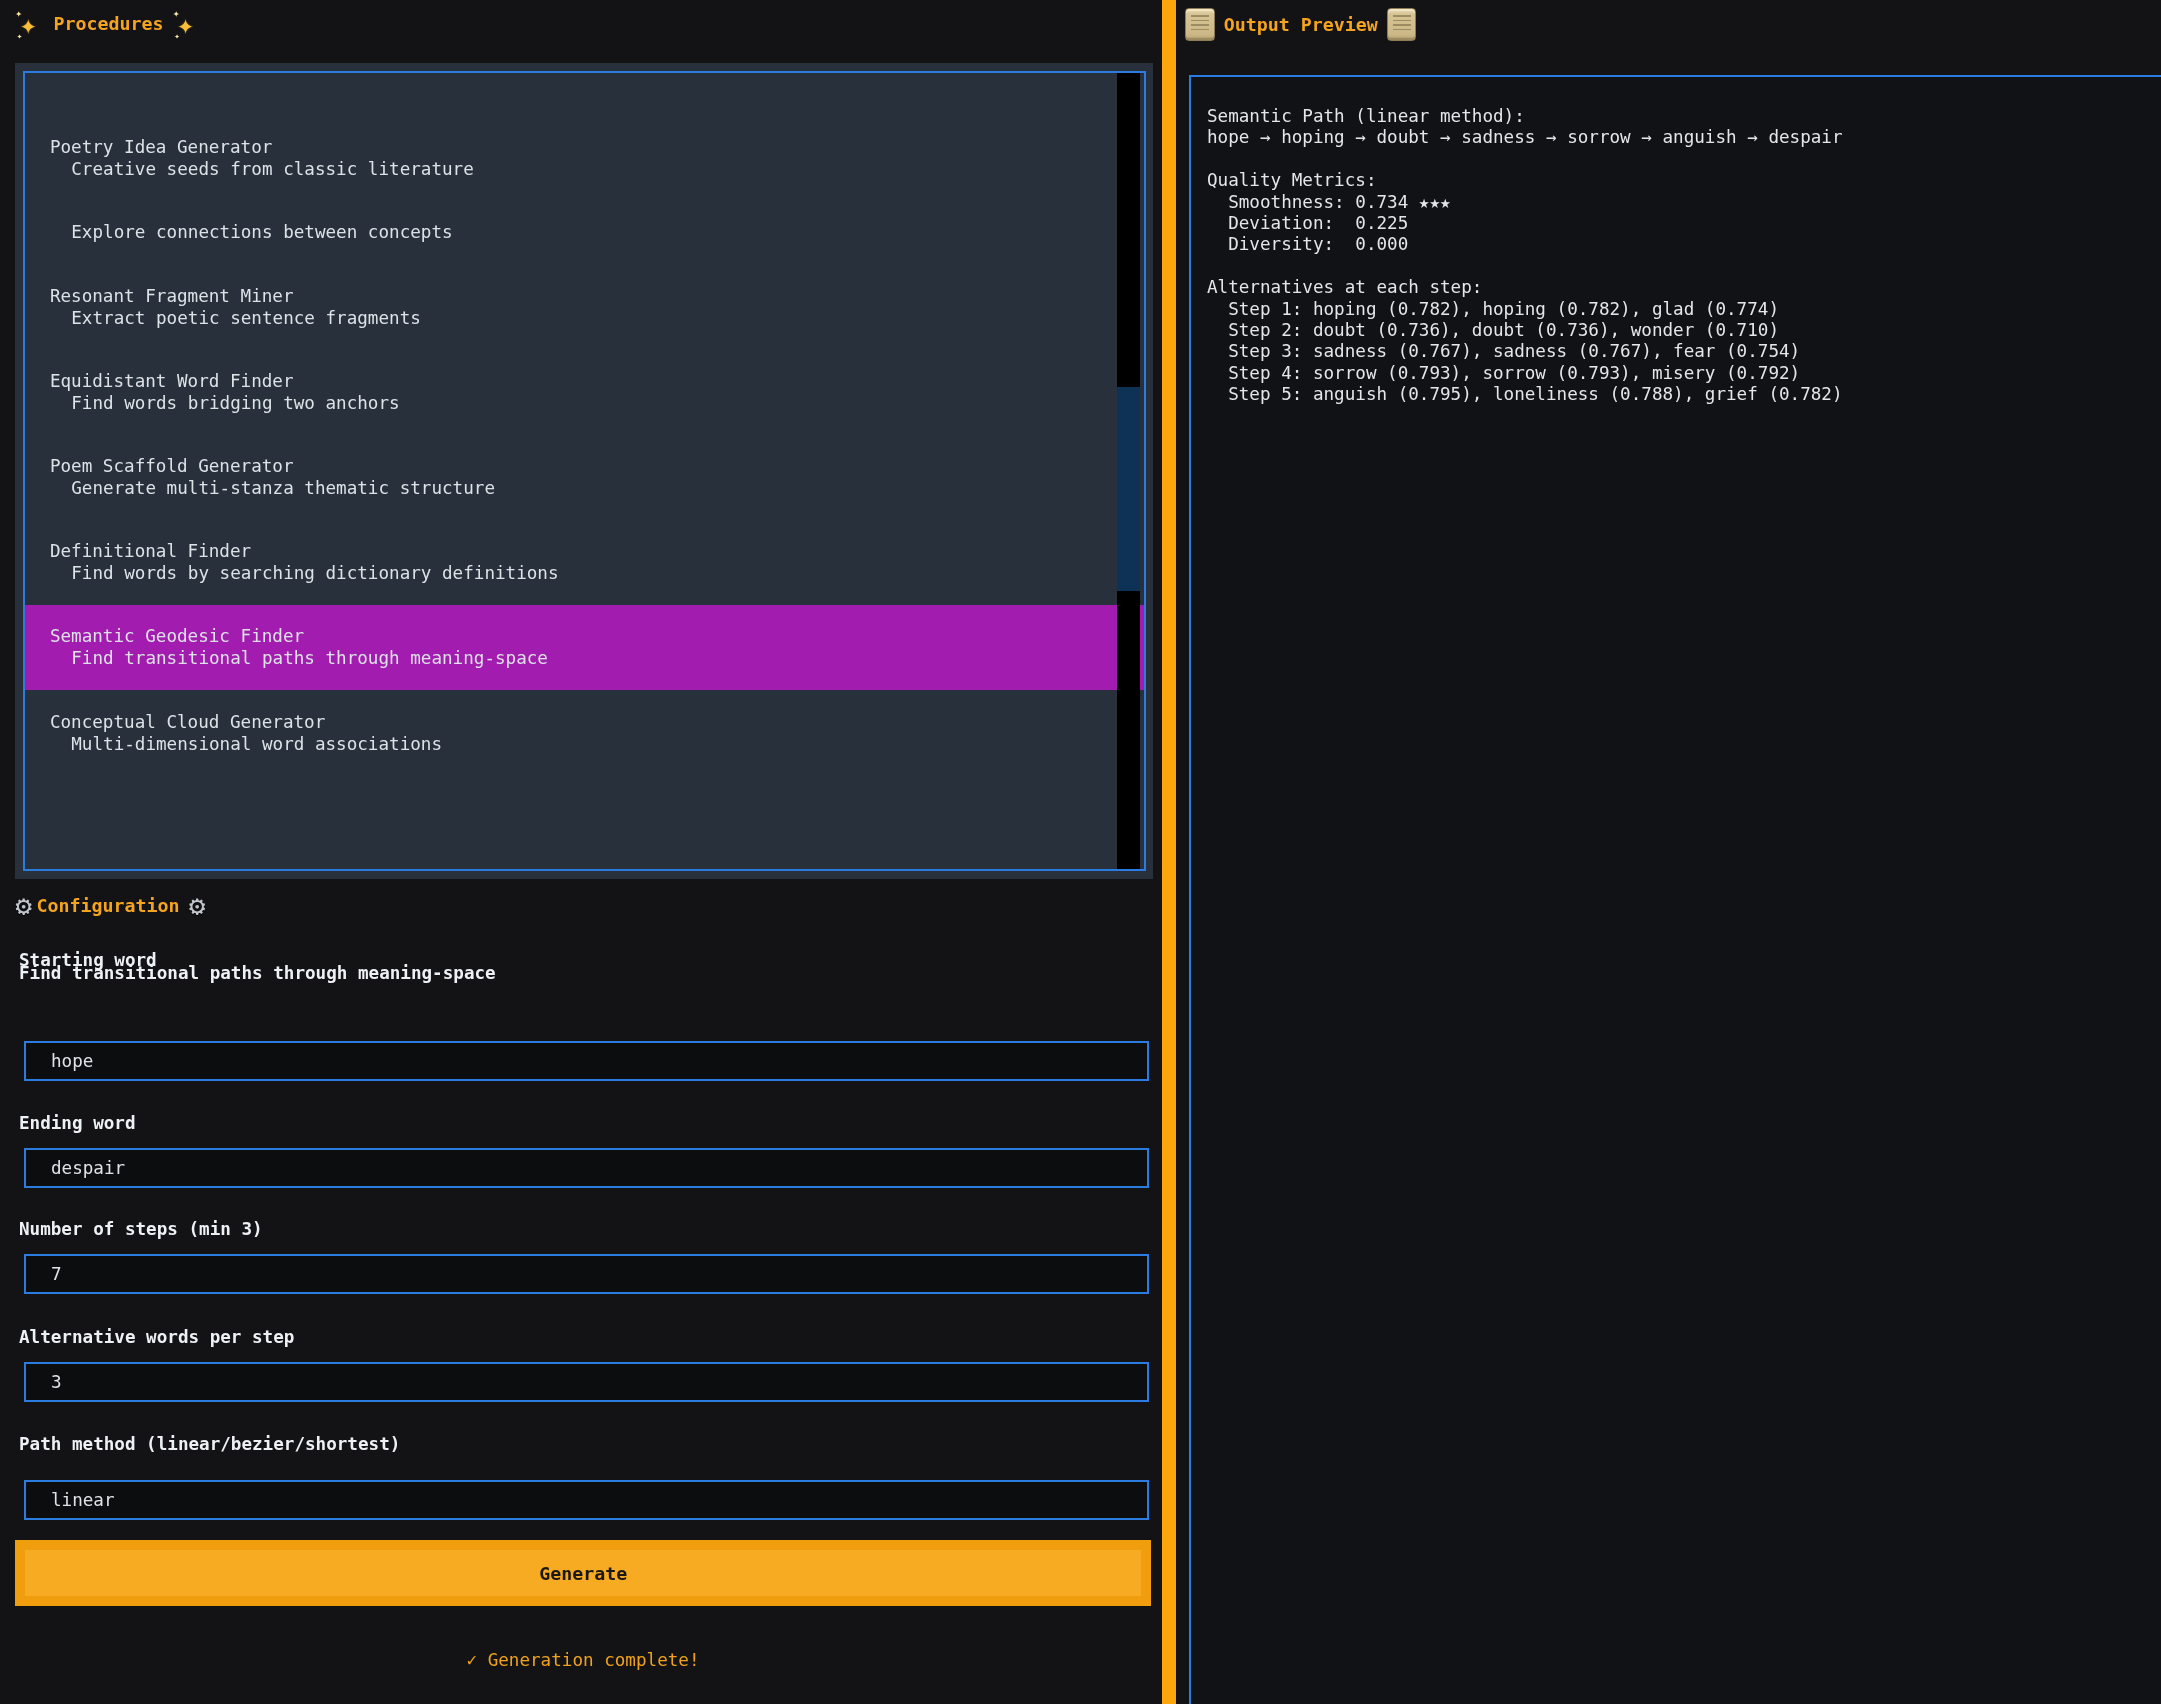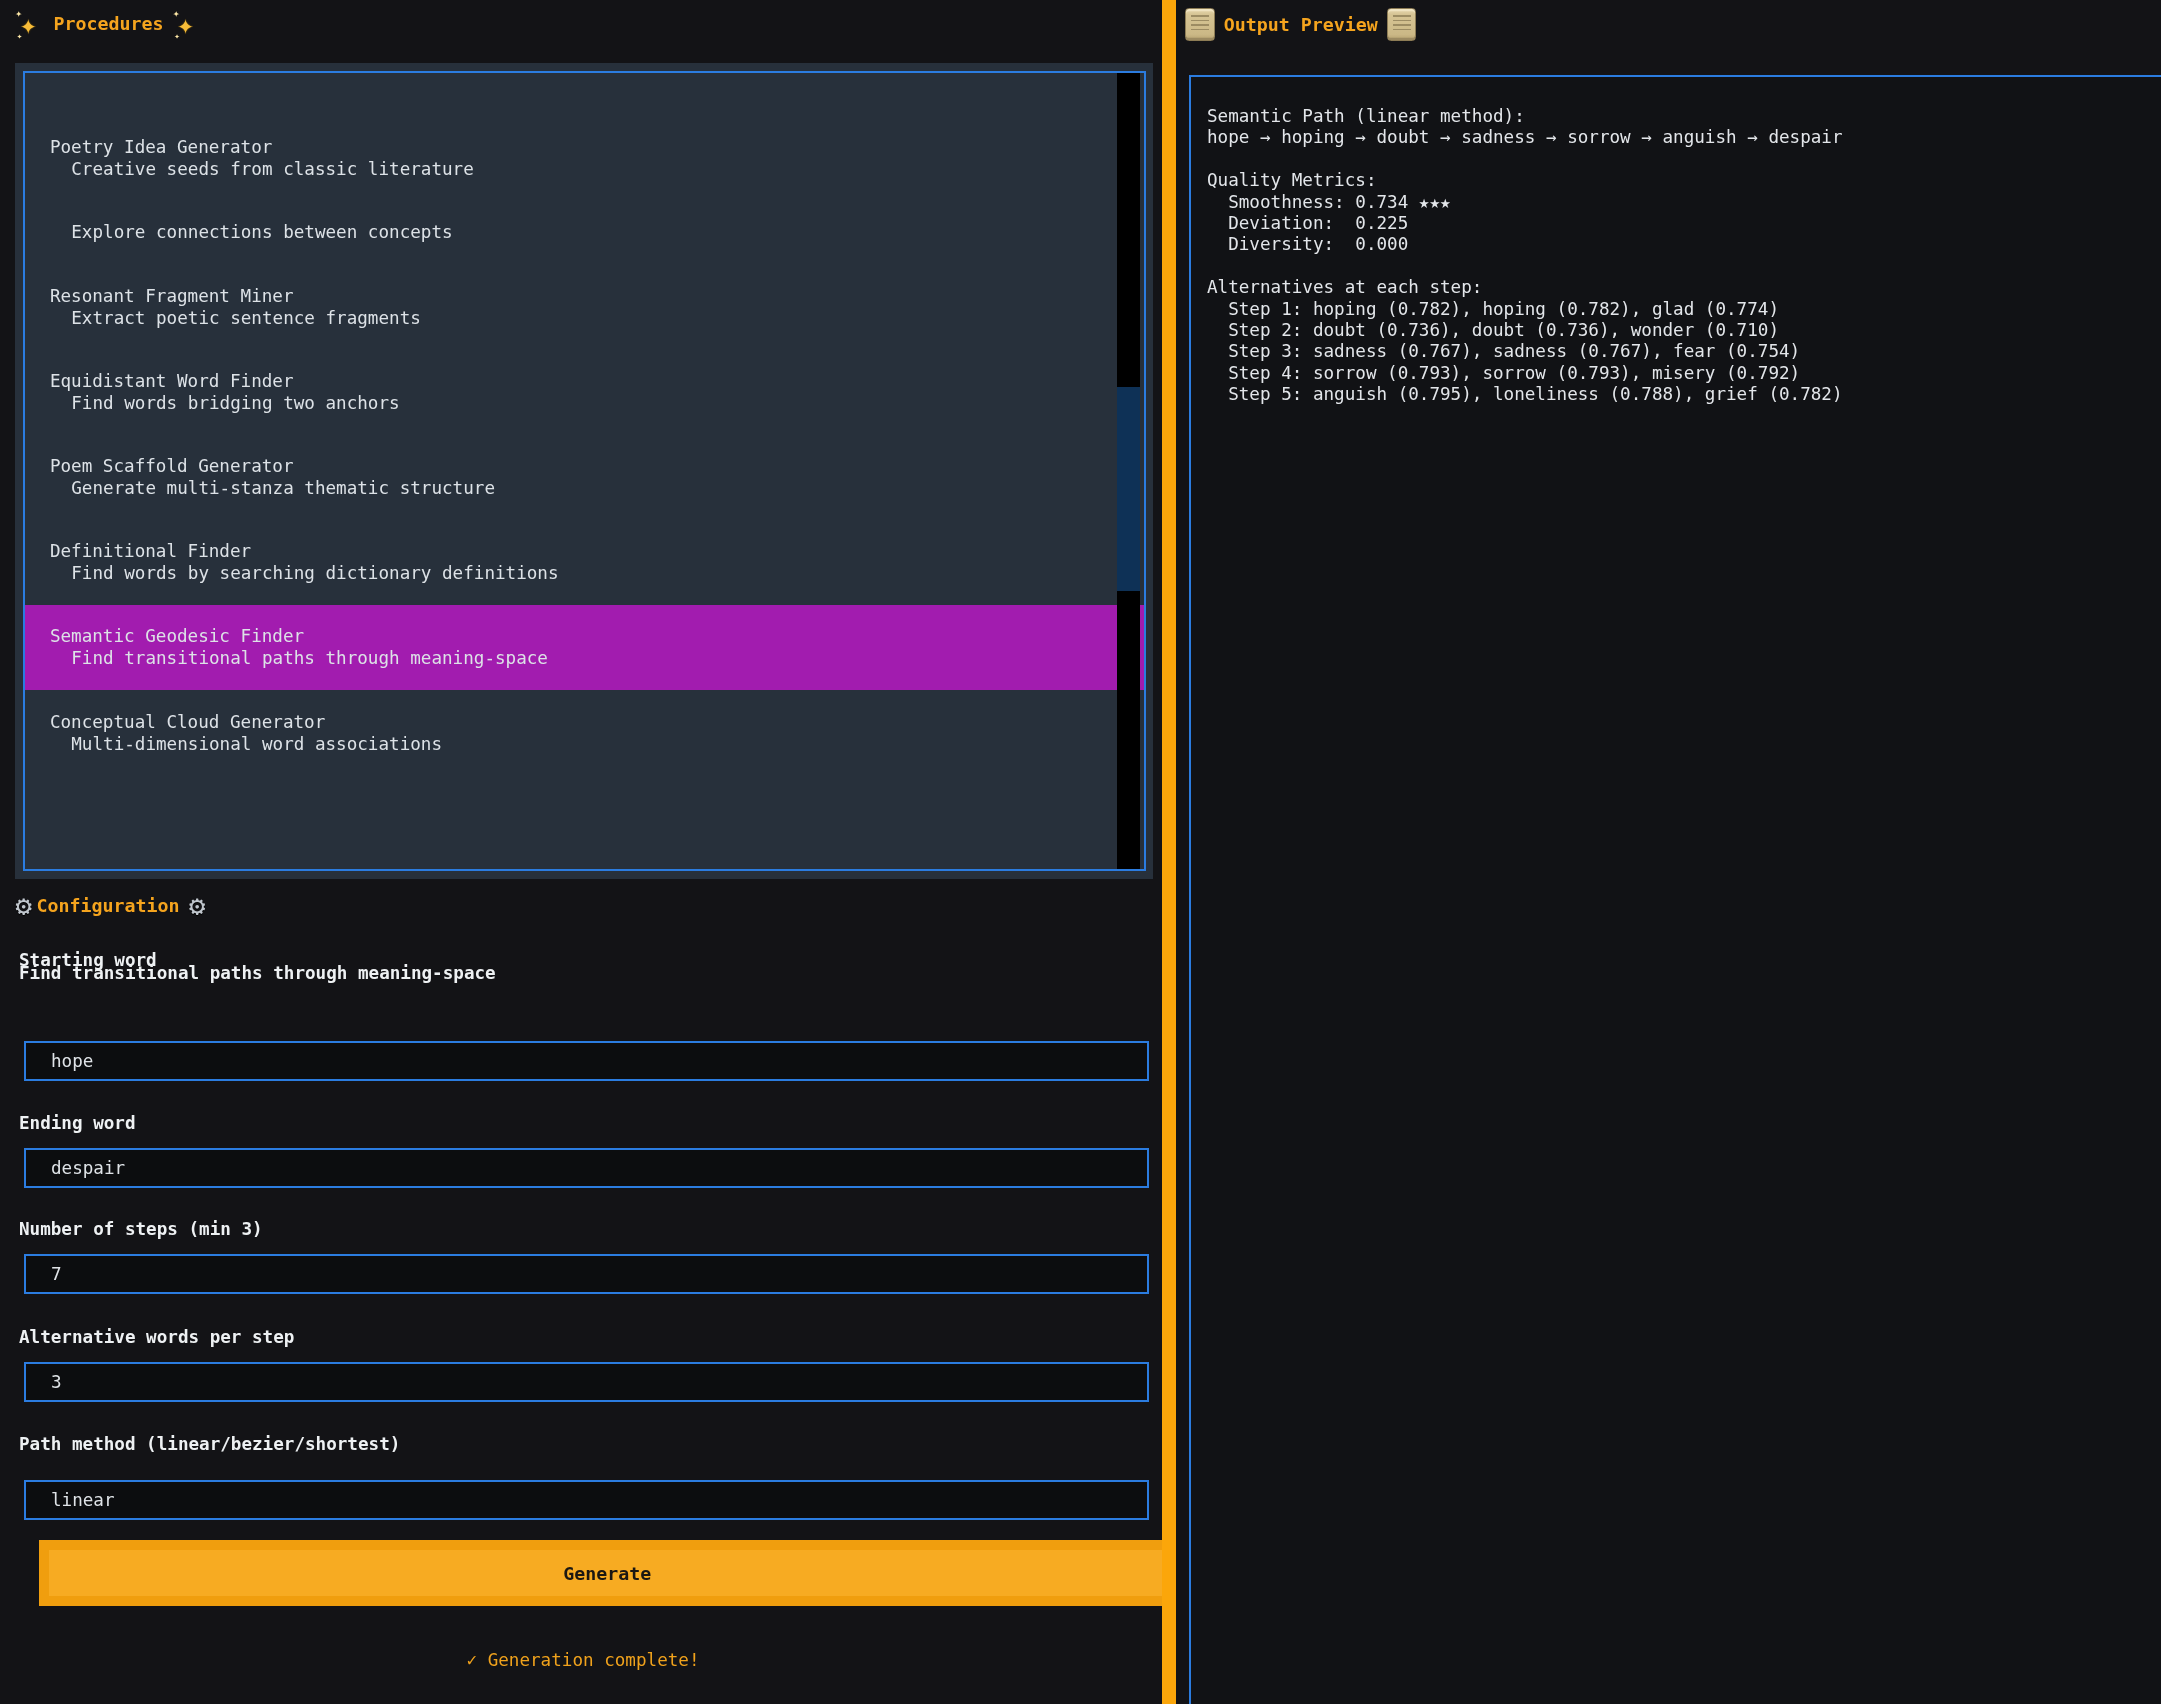--- a/index.html
+++ b/index.html
@@ -56,21 +56,21 @@
   
   .config-desc{position:absolute;left:19px;top:963px;font-weight:bold;color:#eef1f3;line-height:21.4px;white-space:nowrap;}
   .field-label{position:absolute;left:19px;font-weight:bold;color:#eef1f3;line-height:21.4px;white-space:nowrap;}
   .field-input{
     position:absolute;left:24px;width:1125px;height:40px;box-sizing:border-box;
     background:#0c0d0f;border:2.3px solid #2b7ce0;color:#dfe3e7;
     font-family:"DejaVu Sans Mono",monospace;font-size:17.6px;padding:0 13px 0 25px;outline:none;
   }
   .generate-btn{
     position:absolute;left:15.3px;top:1540px;width:1136px;height:66px;
-    background:#f09e0e;border:none;padding:0;cursor:pointer;margin-left:24px;
+    background:#f09e0e;border:none;padding:0;cursor:pointer;
   }
   .generate-btn .btn-inner{
     position:absolute;left:10px;right:10px;top:10px;bottom:10px;background:#f7ab22;
     display:flex;align-items:center;justify-content:center;
     color:#1b1712;font-weight:bold;font-size:18.3px;font-family:"DejaVu Sans Mono",monospace;
   }
   .status-line{
     position:absolute;left:0;top:1650px;width:1166px;text-align:center;
     color:#f0a21c;line-height:21.4px;
   }

